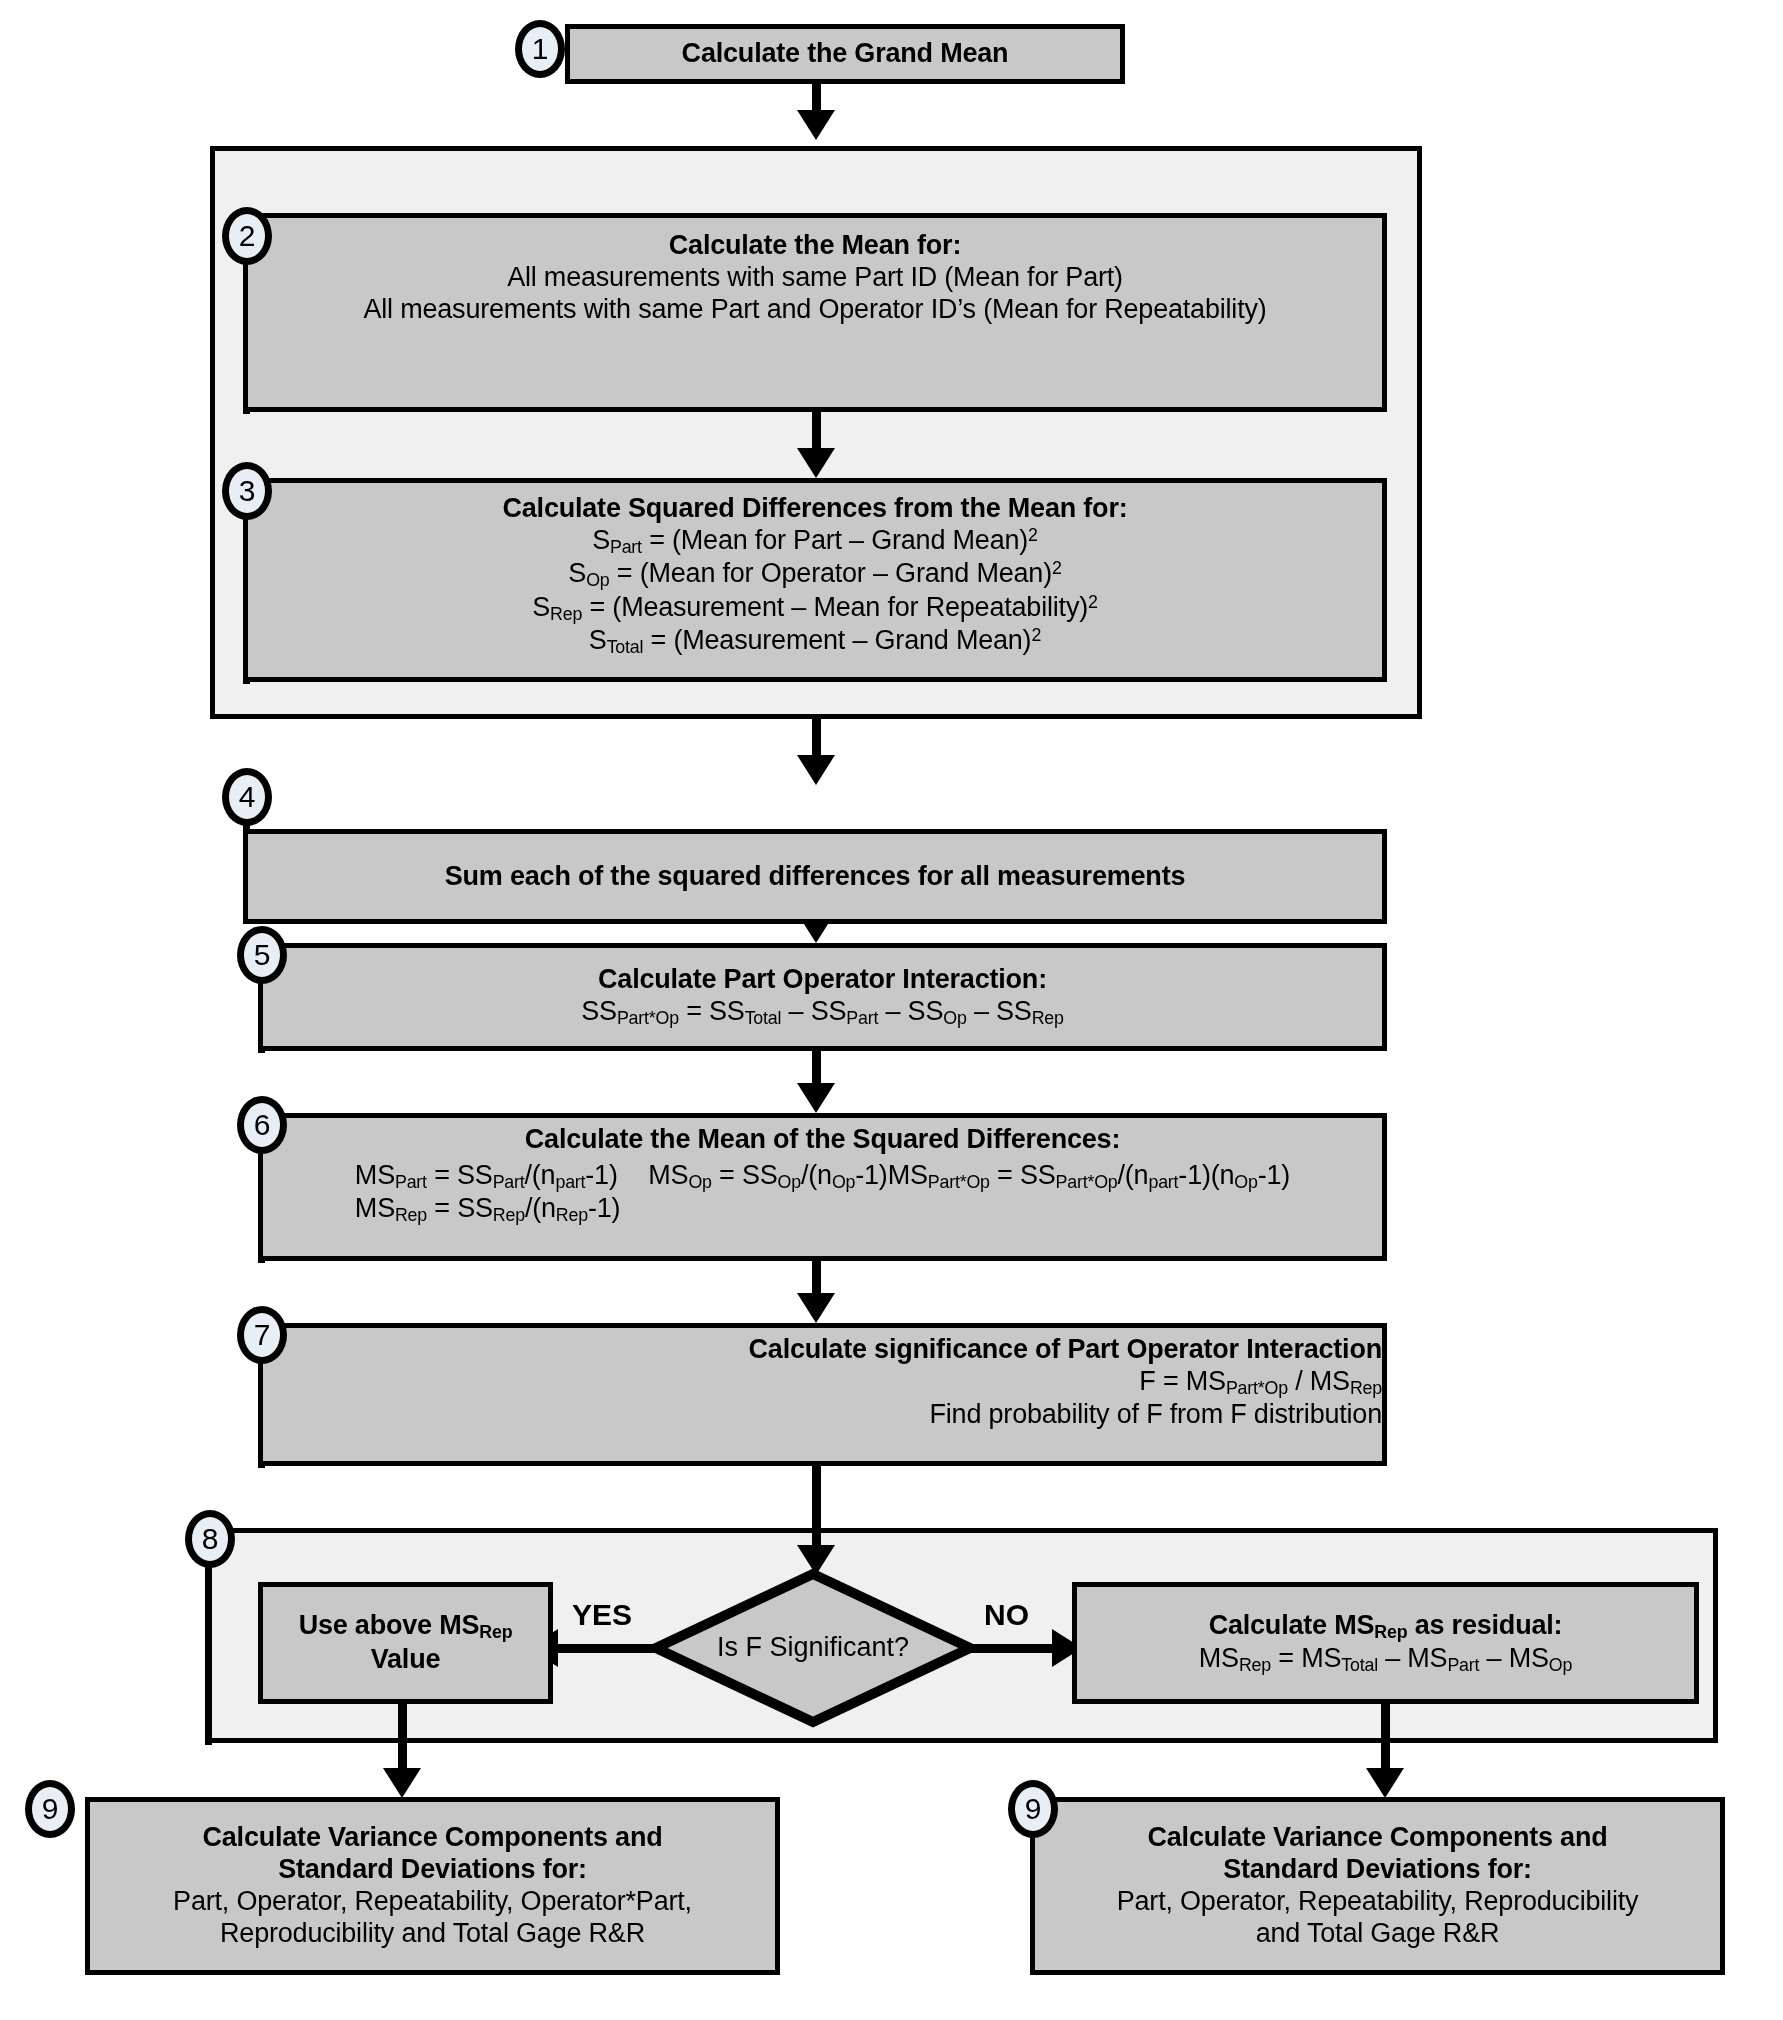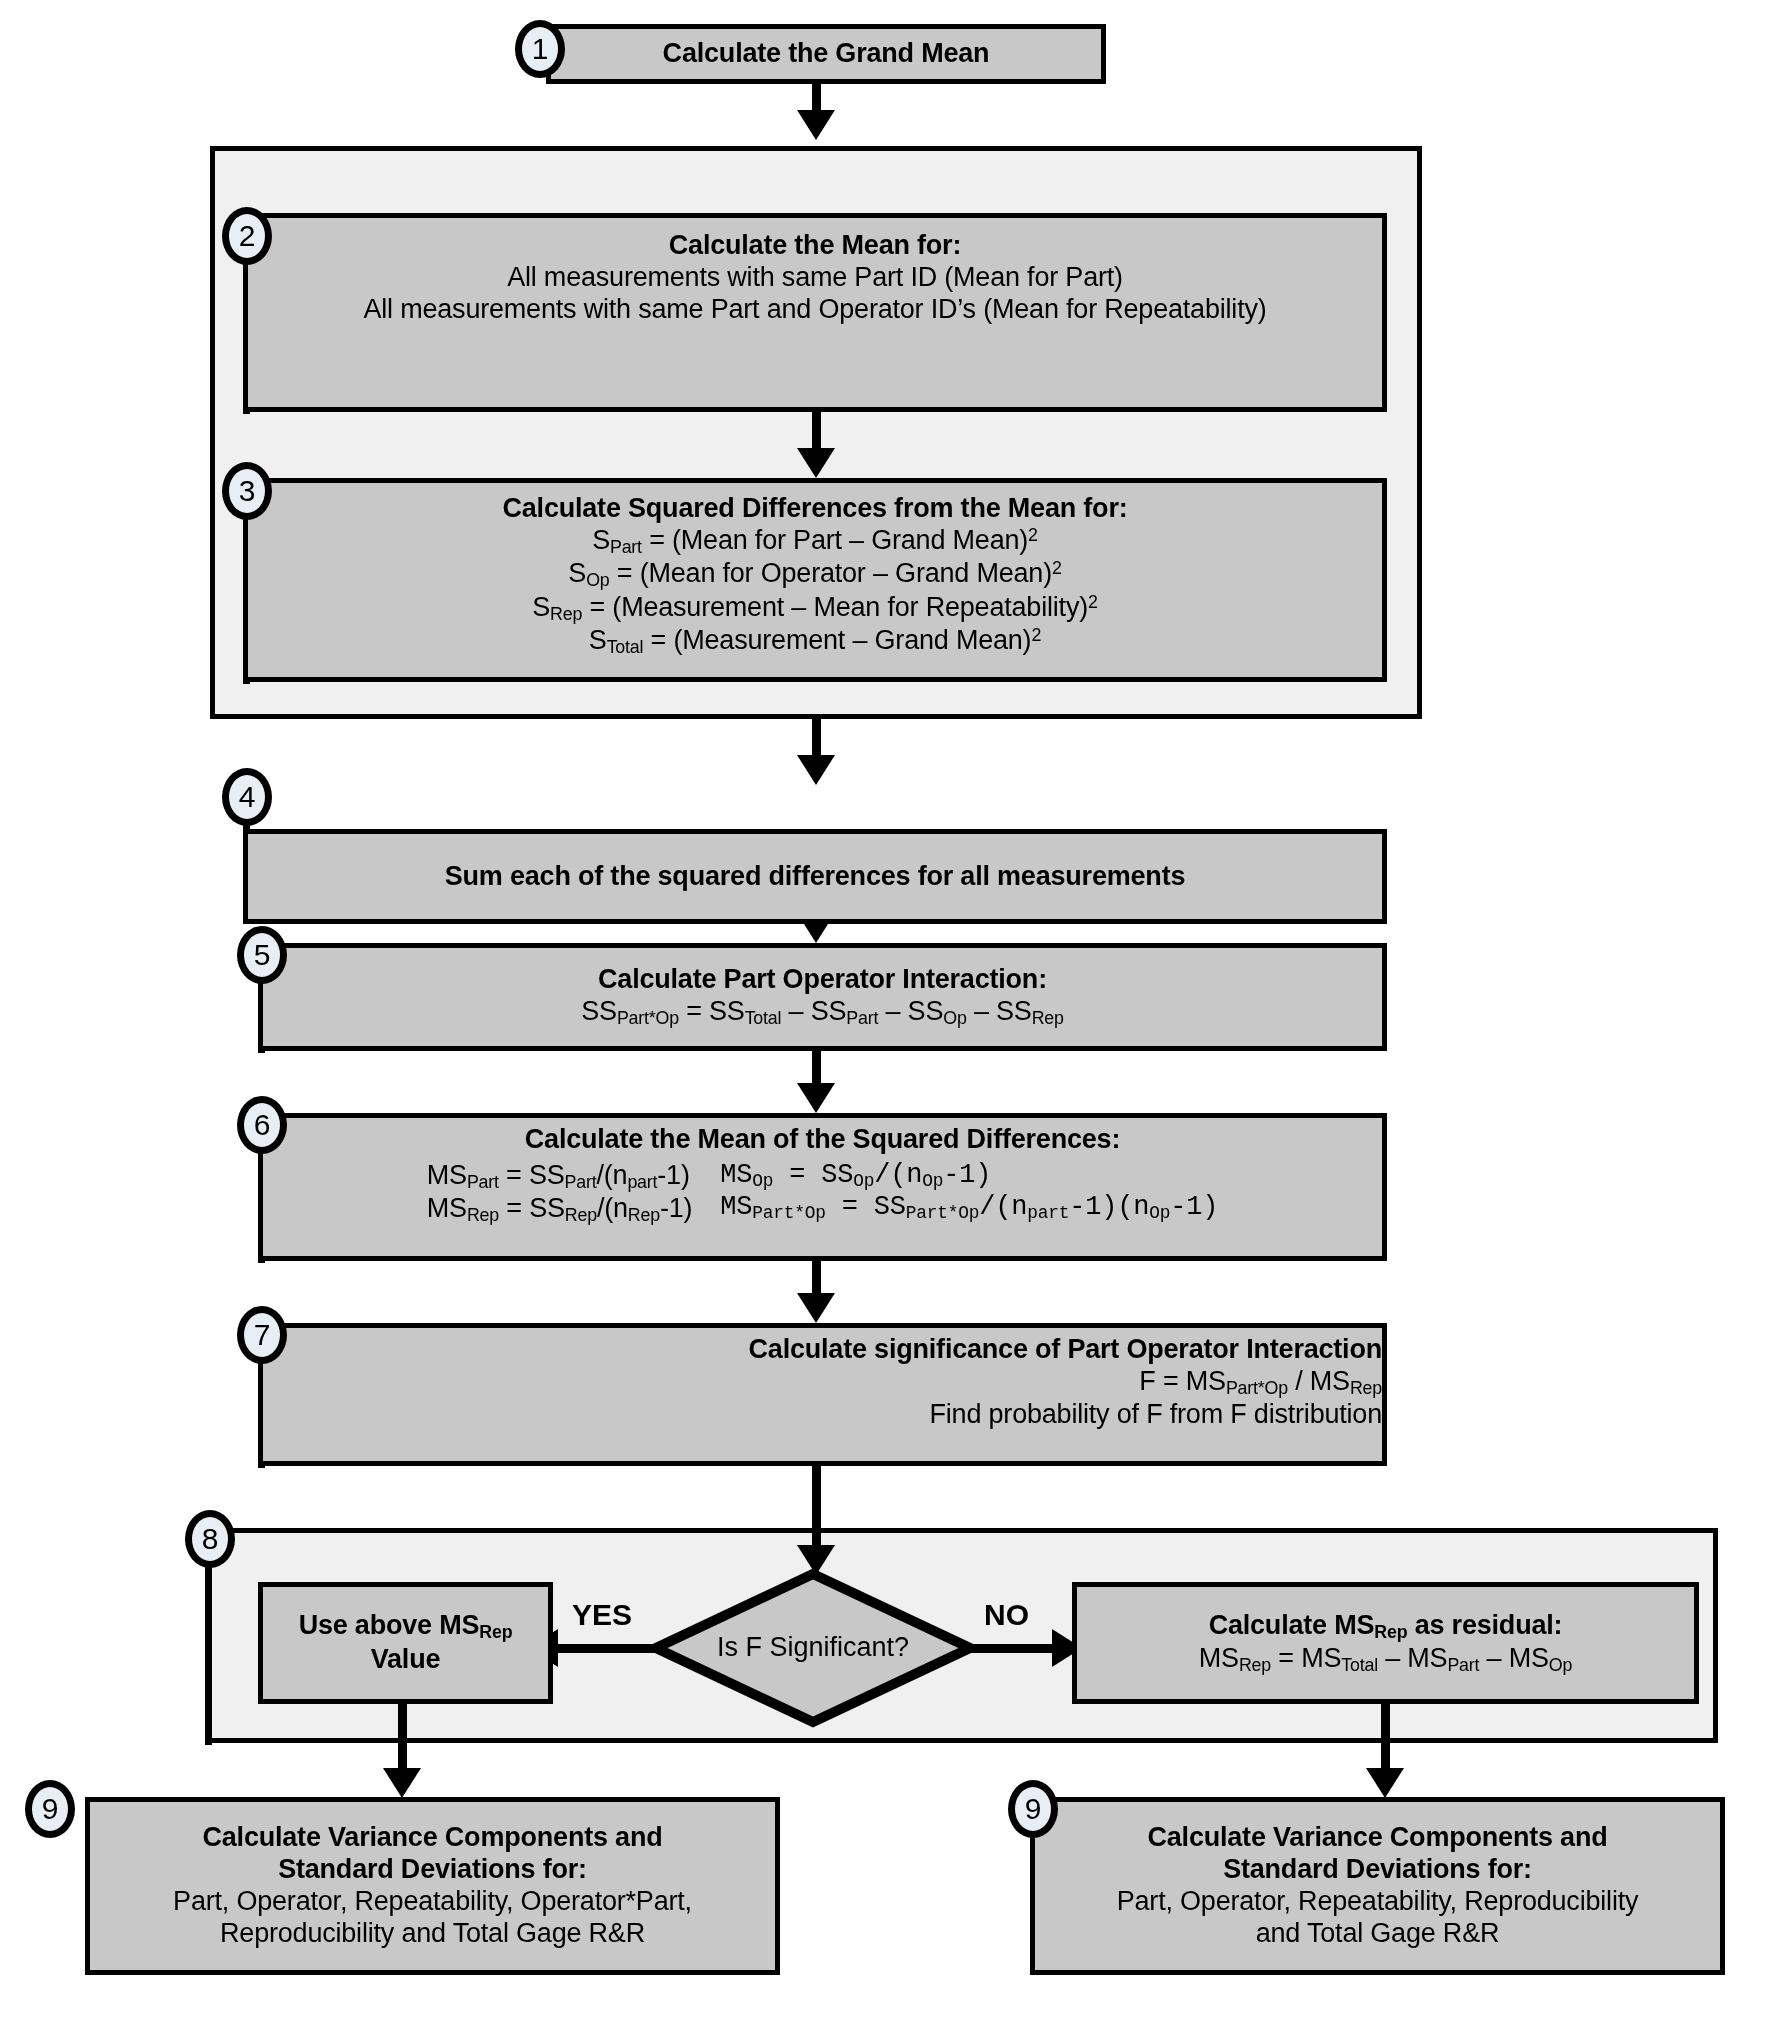--- a/index.html
+++ b/index.html
@@ -141,21 +141,21 @@
   }
 
   sub { font-size: 0.66em; vertical-align: -0.25em; }
   sup { font-size: 0.66em; vertical-align: 0.45em; }
 </style>
 </head>
 <body>
 
 <div id="canvas">
 
-  <div class="box" style="left:546px; top:24px; width:560px; height:60px;">
+  <div class="box" style="left:565px; top:24px; width:560px; height:60px;">
     <div class="ttl">Calculate the Grand Mean</div>
   </div>
   <div class="badge" style="left:515px; top:20px;">
     <span>1</span>
   </div>
 
   <div class="vline" style="left:812px; top:84px; height:32px;"></div>
   <div class="arrow-down" style="left:797px; top:110px;"></div>
 
   <div class="group" style="left:210px; top:146px; width:1212px; height:573px;"></div>
@@ -227,21 +227,21 @@
     <div class="ttl">Calculate the Mean of the Squared Differences:</div>
     <div style="display:flex; gap:28px; margin-top:4px;">
       <div style="display:flex; flex-direction:column; align-items:flex-start;">
         <div class="ln">
           MS<sub>Part</sub> = SS<sub>Part</sub>/(n<sub>part</sub>-1)
         </div>
         <div class="ln">
           MS<sub>Rep</sub> = SS<sub>Rep</sub>/(n<sub>Rep</sub>-1)
         </div>
       </div>
-      <div style="display:flex; flex-direction:column; align-items:flex-start;font-family:Liberation Mono, monospace;">
+      <div style="display:flex; flex-direction:row; align-items:flex-start;">
         <div class="ln">
           MS<sub>Op</sub> = SS<sub>Op</sub>/(n<sub>Op</sub>-1)
         </div>
         <div class="ln">
           MS<sub>Part*Op</sub> = SS<sub>Part*Op</sub>/(n<sub>part</sub>-1)(n<sub>Op</sub>-1)
         </div>
       </div>
     </div>
   </div>
   <div class="badge" style="left:237px; top:1096px;">

